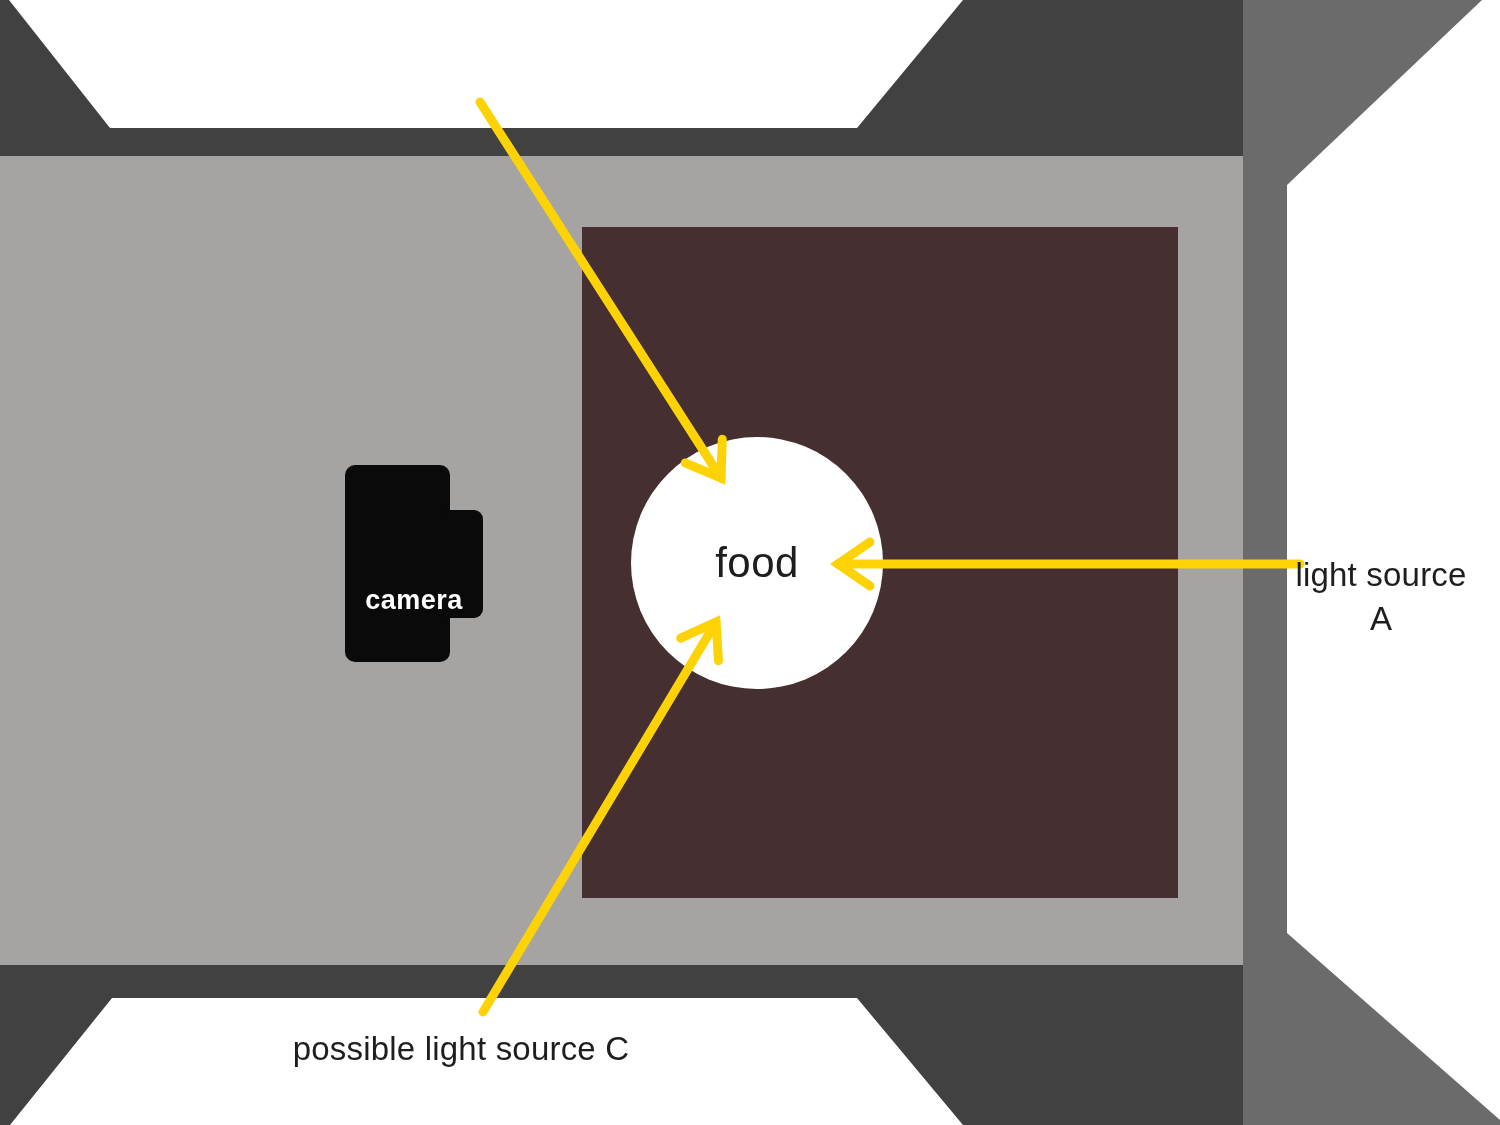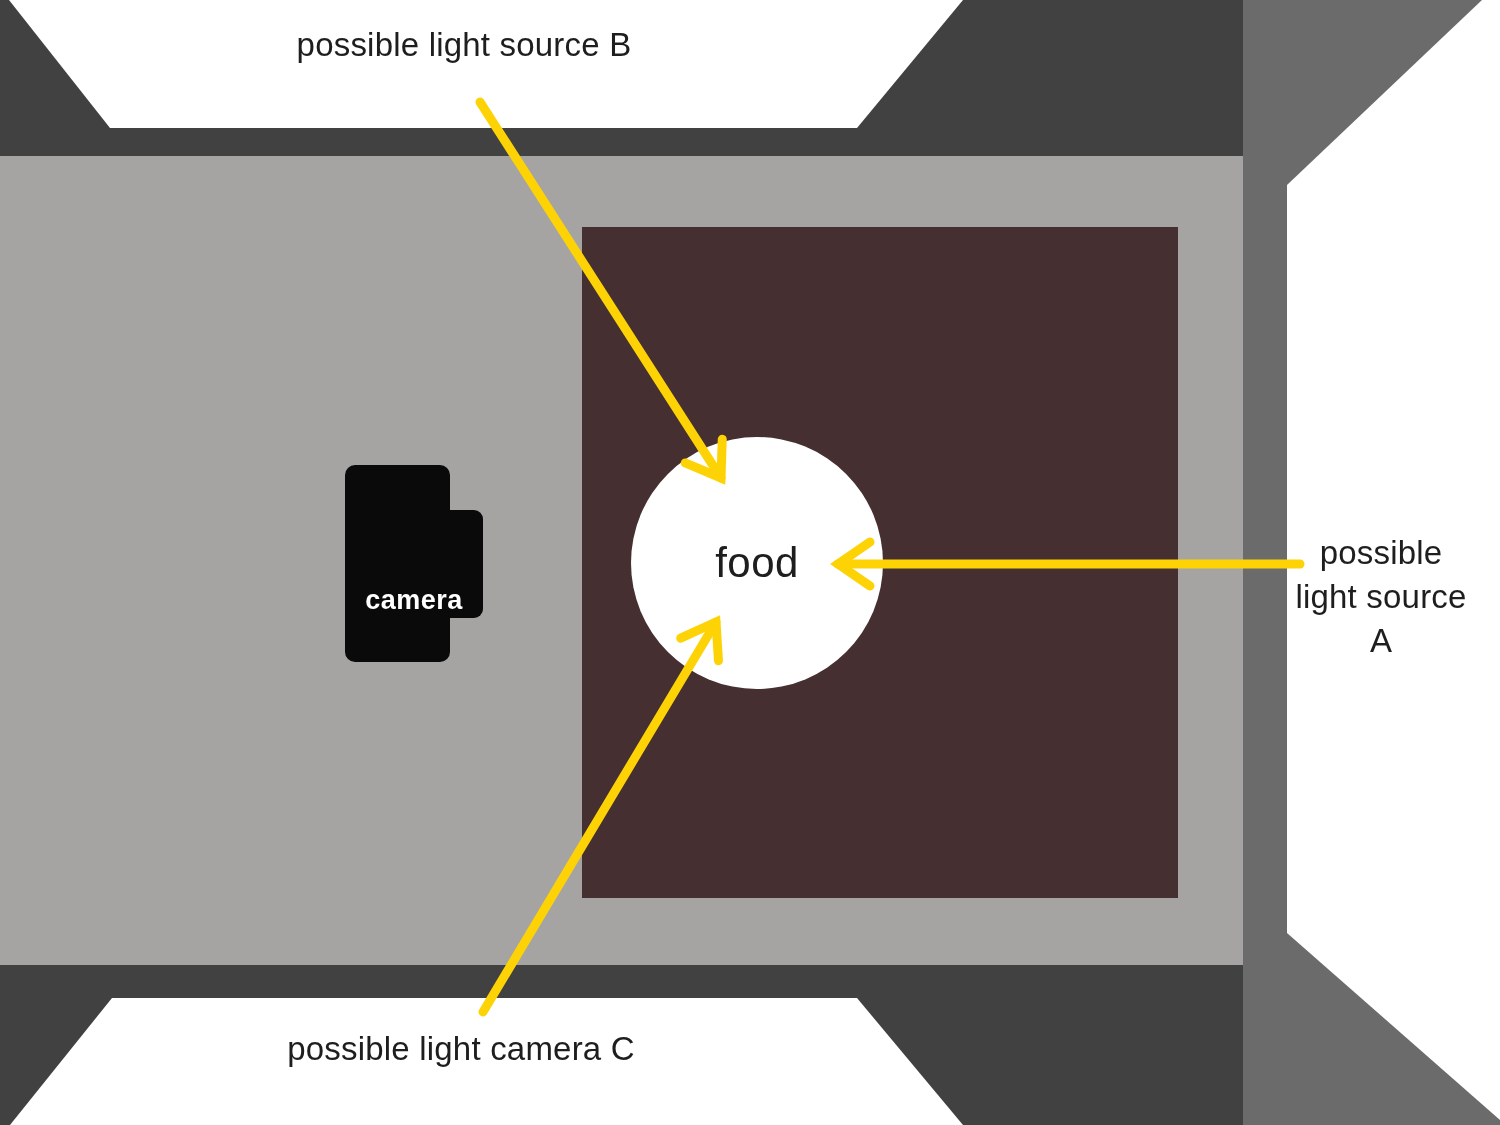--- a/index.html
+++ b/index.html
@@ -95,26 +95,24 @@
     <circle class="plate" cx="757" cy="563" r="126"></circle>
 
     <rect class="camera" x="345" y="465" width="105" height="197" rx="10"></rect>
     <rect class="camera" x="440" y="510" width="43" height="108" rx="9"></rect>
 
     <line class="arrow" x1="480" y1="102" x2="721" y2="478" marker-end="url(#vhead)"></line>
     <line class="arrow" x1="1300" y1="564" x2="838" y2="564" marker-end="url(#vhead)"></line>
     <line class="arrow" x1="483" y1="1012" x2="716" y2="622" marker-end="url(#vhead)"></line>
   </svg>
 
-  <div class="label" style="left:464px; top:45px;">possible light source B</div>
 
-  <div class="label" style="left:461px; top:1049px;">possible light camera C</div>
+  <div class="label" style="left:461px; top:1049px;">possible light source C</div>
 
   <div class="label label-multiline" style="left:1381px; top:597px;">
-    <div>possible</div>
     <div>light source</div>
     <div>A</div>
   </div>
 
   <div class="food-label" style="left:757px; top:563px;">food</div>
 
   <div class="camera-label" style="left:414px; top:572px;margin-top:28px;">camera</div>
 
 </div>
 

